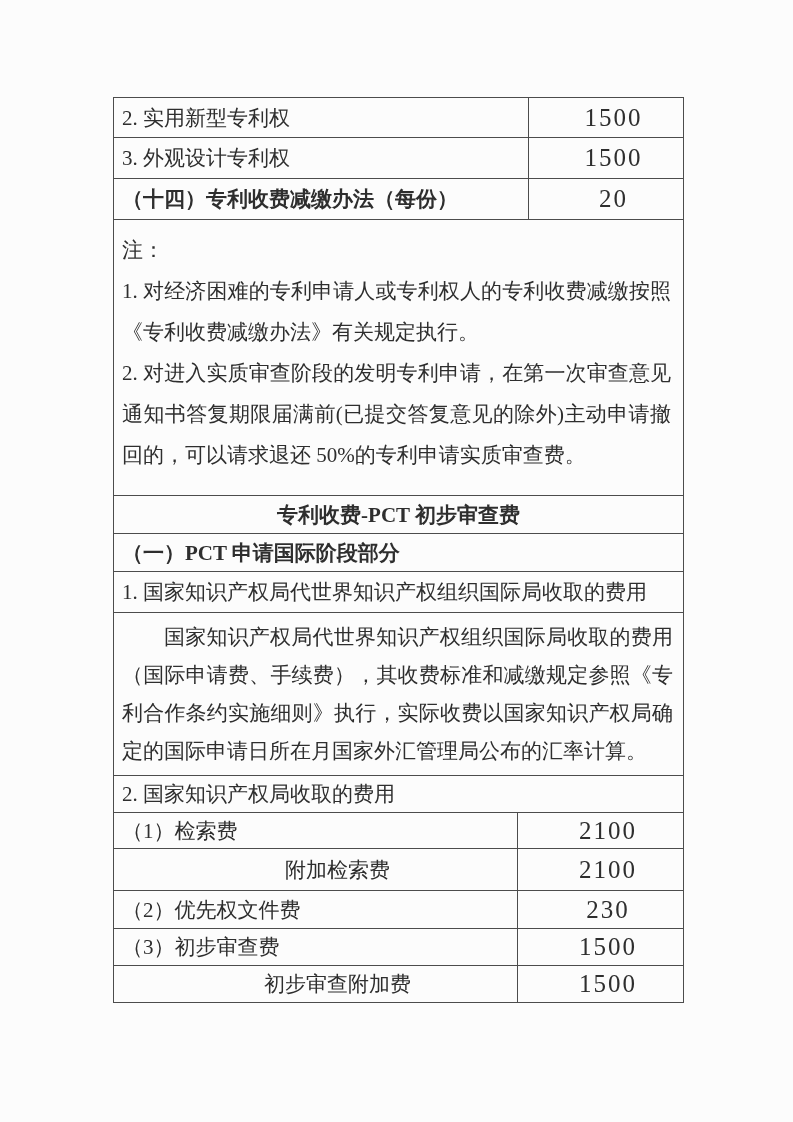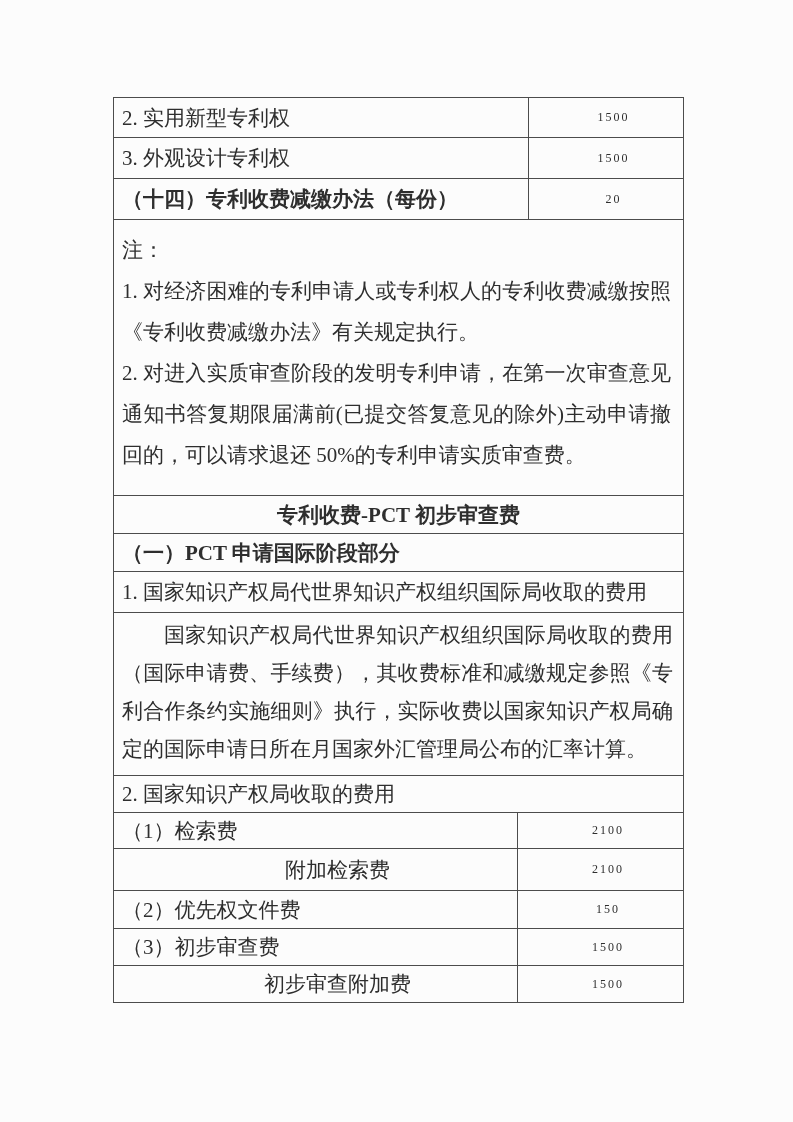--- a/index.html
+++ b/index.html
@@ -33,21 +33,21 @@
   .t-top col.c-label { width: 415px; }
   .t-top col.c-value { width: 155px; }
   
   .t-bot col.c-label { width: 404px; }
   .t-bot col.c-value { width: 166px; }
 
   td.label { padding-left: 8px; text-align: left; }
   td.value {
     text-align: center;
     font-family: "Liberation Serif", "DejaVu Serif", serif;
-    font-size: 12px;
+    font-size: 25px;
     letter-spacing: 2px;
     padding-left: 15px;
   }
   tr.h40 td { height: 40px; }
   tr.h41 td { height: 41px; }
   tr.h38 td { height: 38px; }
   tr.h37 td { height: 37px; }
   tr.h36 td { height: 36px; }
   tr.h42 td { height: 42px; }
   .bold { font-weight: bold; }
@@ -67,21 +67,21 @@
     text-align: center;
     font-weight: bold;
   }
   td.para-cell {
     height: 153px;
     padding: 5px 10px 5px 8px;
     vertical-align: top;
     text-align: justify;
     line-height: 38px;
   }
-  .para-indent { text-indent: 2em; font-family: Liberation Mono, monospace; }
+  .para-indent { text-indent: 2em; }
   td.label.indent { padding-left: 44px; text-align: center; }
 </style>
 </head>
 <body>
 
 <div class="doc">
 
   <table class="t t-top">
     <colgroup>
         <col class="c-label">
@@ -136,21 +136,21 @@
       <tr class="h36">
         <td class="label">（1）检索费</td>
         <td class="value">2100</td>
       </tr>
       <tr class="h42">
         <td class="label indent">附加检索费</td>
         <td class="value">2100</td>
       </tr>
       <tr class="h38">
         <td class="label">（2）优先权文件费</td>
-        <td class="value">150</td>
+        <td class="value">230</td>
       </tr>
       <tr class="h37">
         <td class="label">（3）初步审查费</td>
         <td class="value">1500</td>
       </tr>
       <tr class="h37">
         <td class="label indent">初步审查附加费</td>
         <td class="value">1500</td>
       </tr>
     </tbody>

